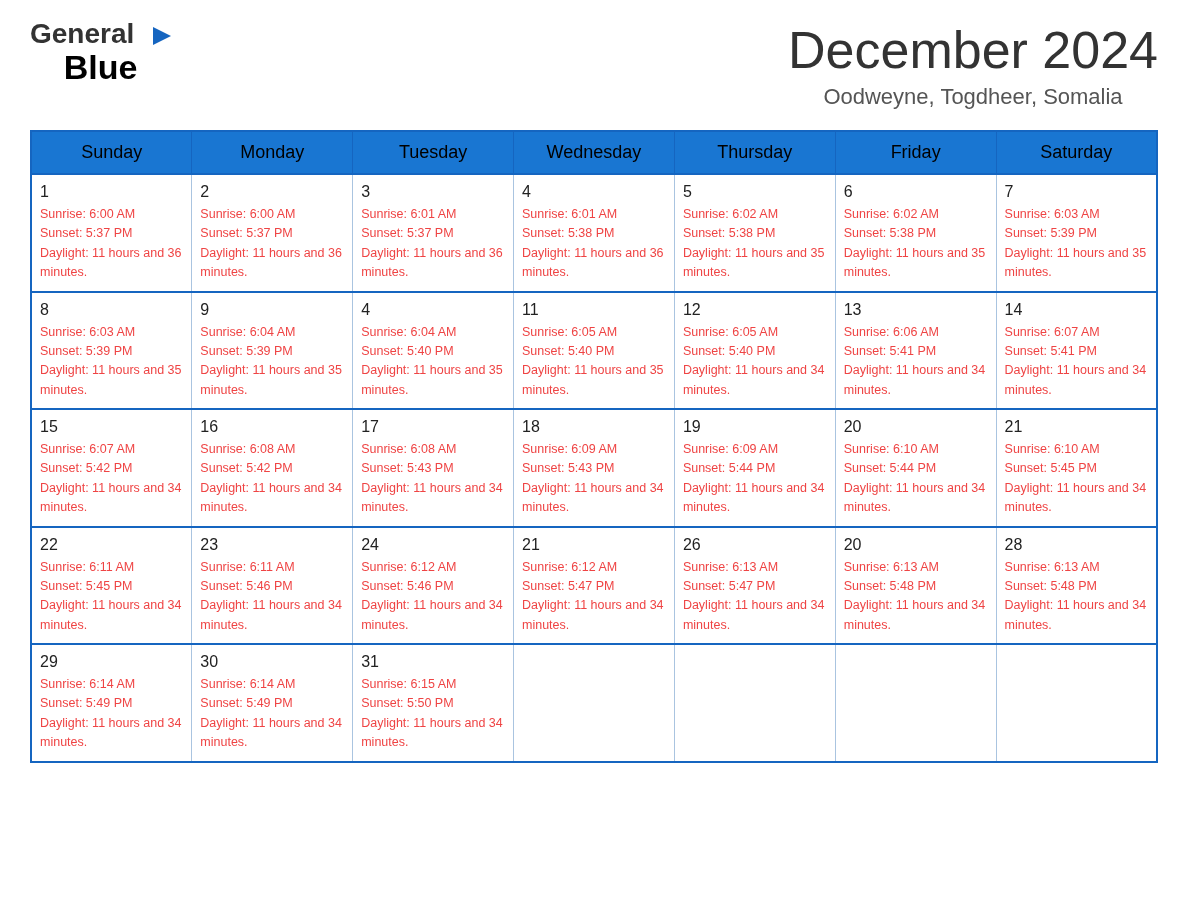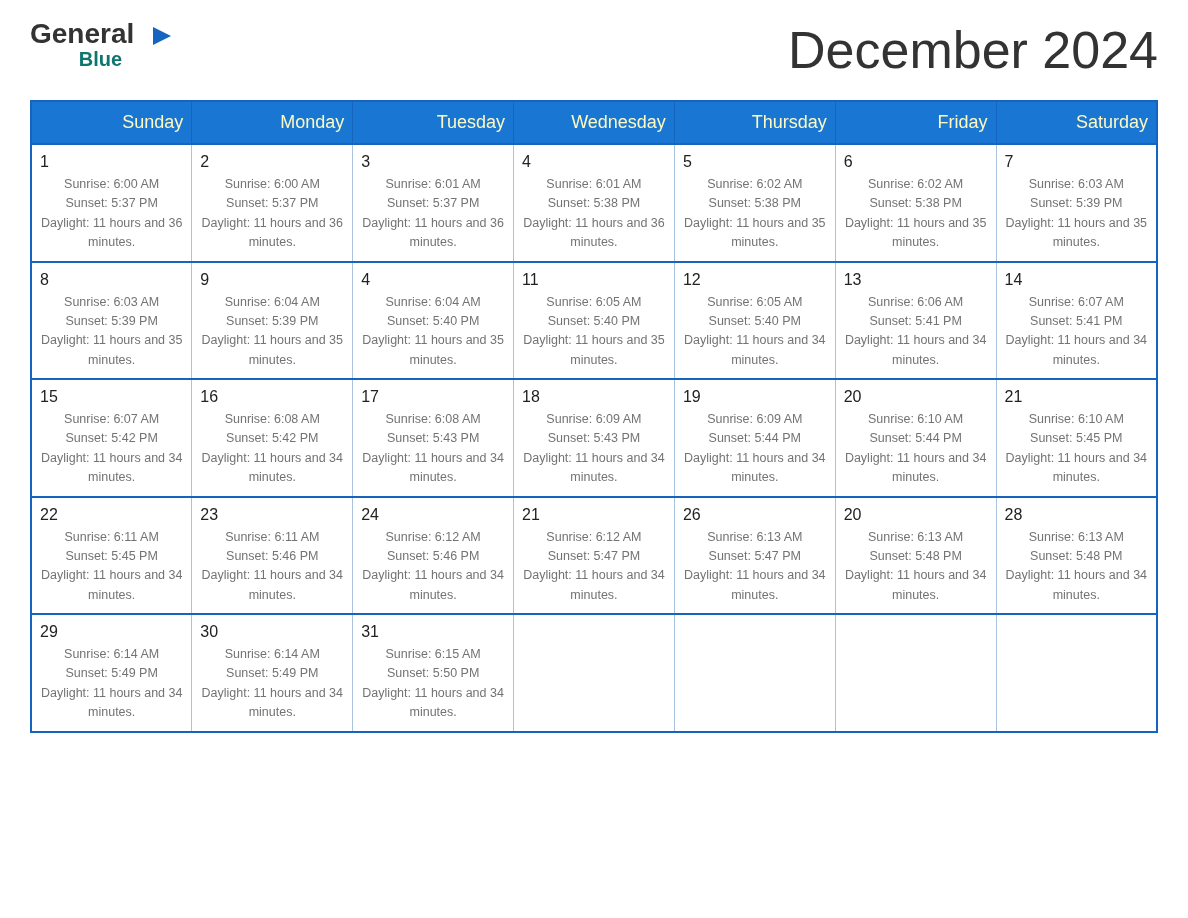--- a/index.html
+++ b/index.html
@@ -22,23 +22,23 @@
       align-items: center;
     }
     .logo-text {
       font-size: 28px;
       font-weight: bold;
       color: #333;
       line-height: 1;
     }
     .logo-text span.general { color: #333; }
     .logo-line2 {
-      font-size: 20px;
+      font-size: 34px;
       font-weight: bold;
-      color: #0f766e;
+      color: #000000;
     }
     .title-block {
       text-align: center;
       margin-left: 39px;
     }
     .month-title {
       font-size: 52px;
       font-weight: normal;
       color: #333;
     }
@@ -47,25 +47,25 @@
       color: #555;
       margin-top: 4px;
     }
     .calendar {
       width: 100%;
       border-collapse: collapse;
       border: 2px solid #1565c0;
     }
     .calendar thead tr th {
       background-color: #1976d2;
-      color: #fef9c3;
+      color: #000000;
       font-size: 18px;
       font-weight: normal;
       padding: 10px 8px;
-      text-align: right;
+      text-align: center;
       border: 1px solid #1565c0;
     }
     .calendar tbody tr td {
       vertical-align: top;
       padding: 8px;
       border: 1px solid #aac4e0;
       font-size: 13px;
       color: #222;
       min-height: 100px;
       width: calc(100% / 7);
@@ -75,42 +75,42 @@
     }
     .day-number {
       font-size: 16px;
       font-weight: normal;
       margin-bottom: 4px;
       color: #222;
     }
     .day-info {
       font-size: 12.5px;
       line-height: 1.55;
-      color: #737373;
-      text-align: center;
+      color: #ef4444;
     }
     .empty-cell {
       background: #fff;
     }
   </style>
 </head>
 <body>
 
 <div class="header">
   <div class="logo">
     <div class="logo-text">
       <span class="general">General</span><span style="display:inline-block;width:0;height:0;border-left:9px solid transparent;border-right:0px solid transparent;border-bottom:0px solid transparent;border-top:0px solid transparent;vertical-align:middle;"></span>
       <svg width="18" height="18" viewBox="0 0 18 18" style="vertical-align:middle;margin-left:2px;">
         <polygon points="0,0 18,9 0,18" fill="#1565c0"></polygon>
       </svg>
     </div>
     <div class="logo-line2">Blue</div>
   </div>
   <div class="title-block">
     <div class="month-title">December 2024</div>
+    <div class="location-title">Oodweyne, Togdheer, Somalia</div>
   </div>
 </div>
 
 <table class="calendar">
   <thead>
     <tr>
     <th>Sunday</th>
         <th>Monday</th>
         <th>Tuesday</th>
         <th>Wednesday</th>

